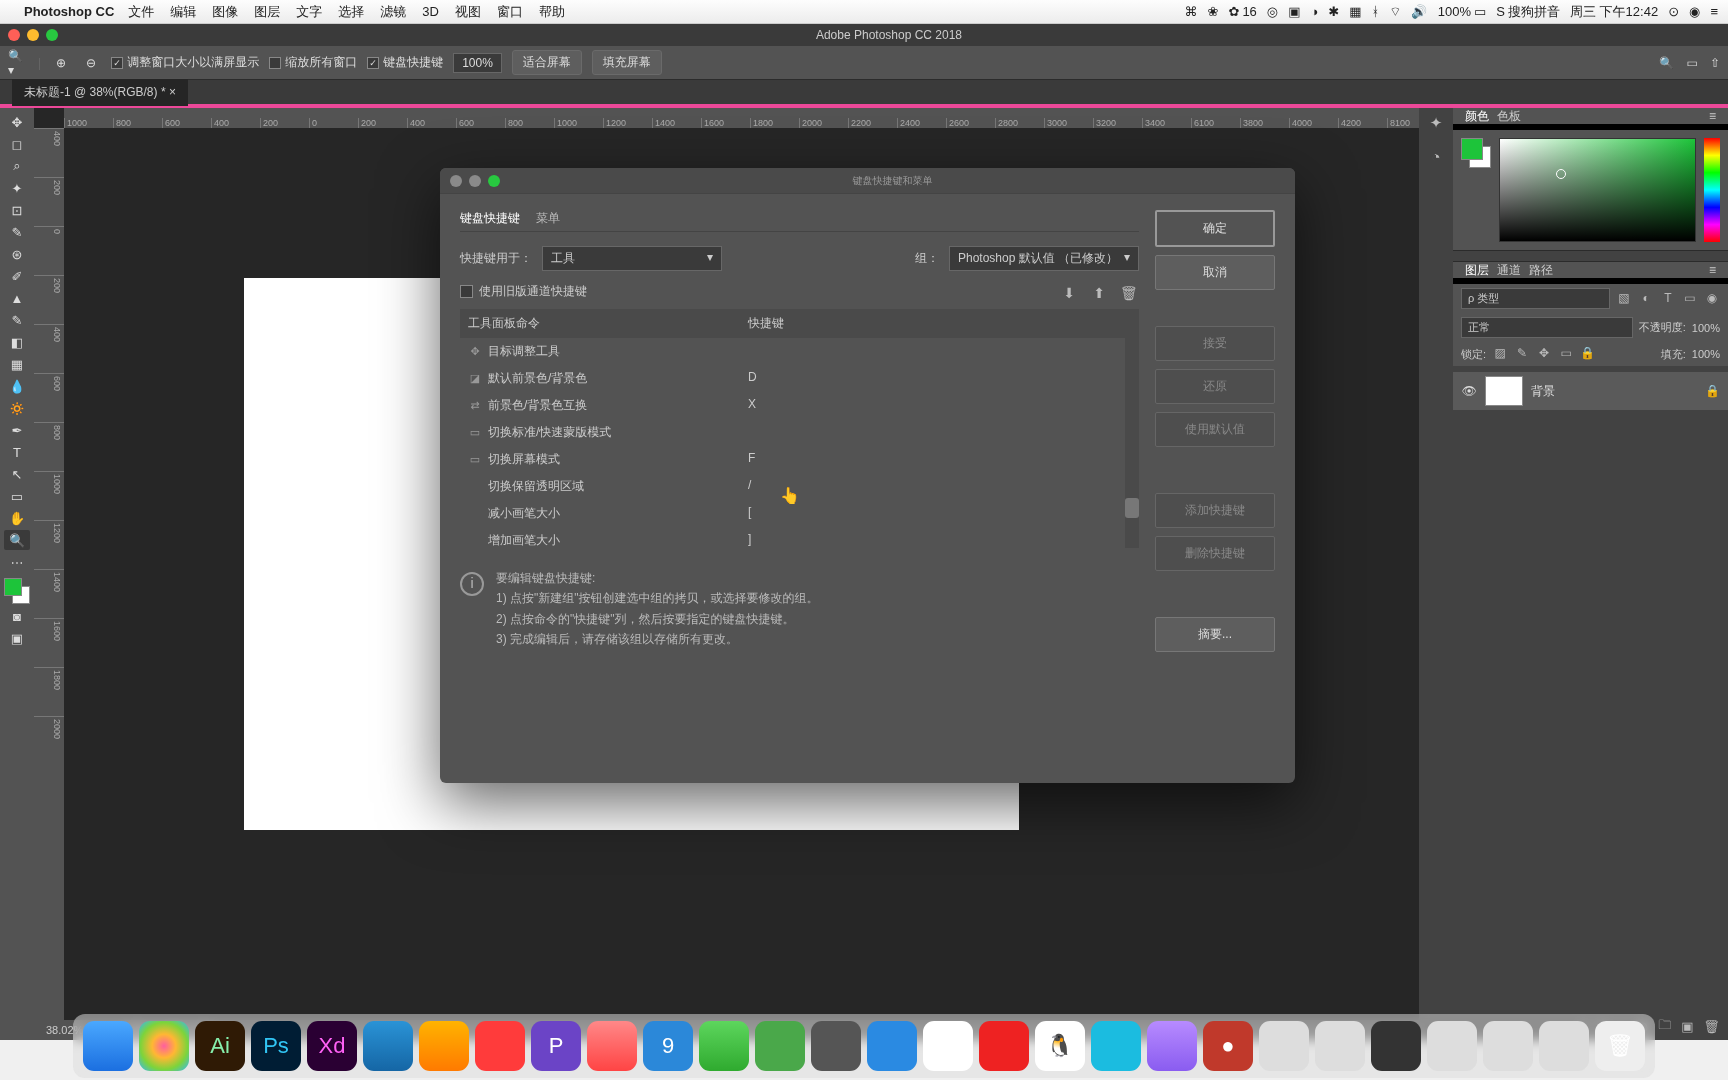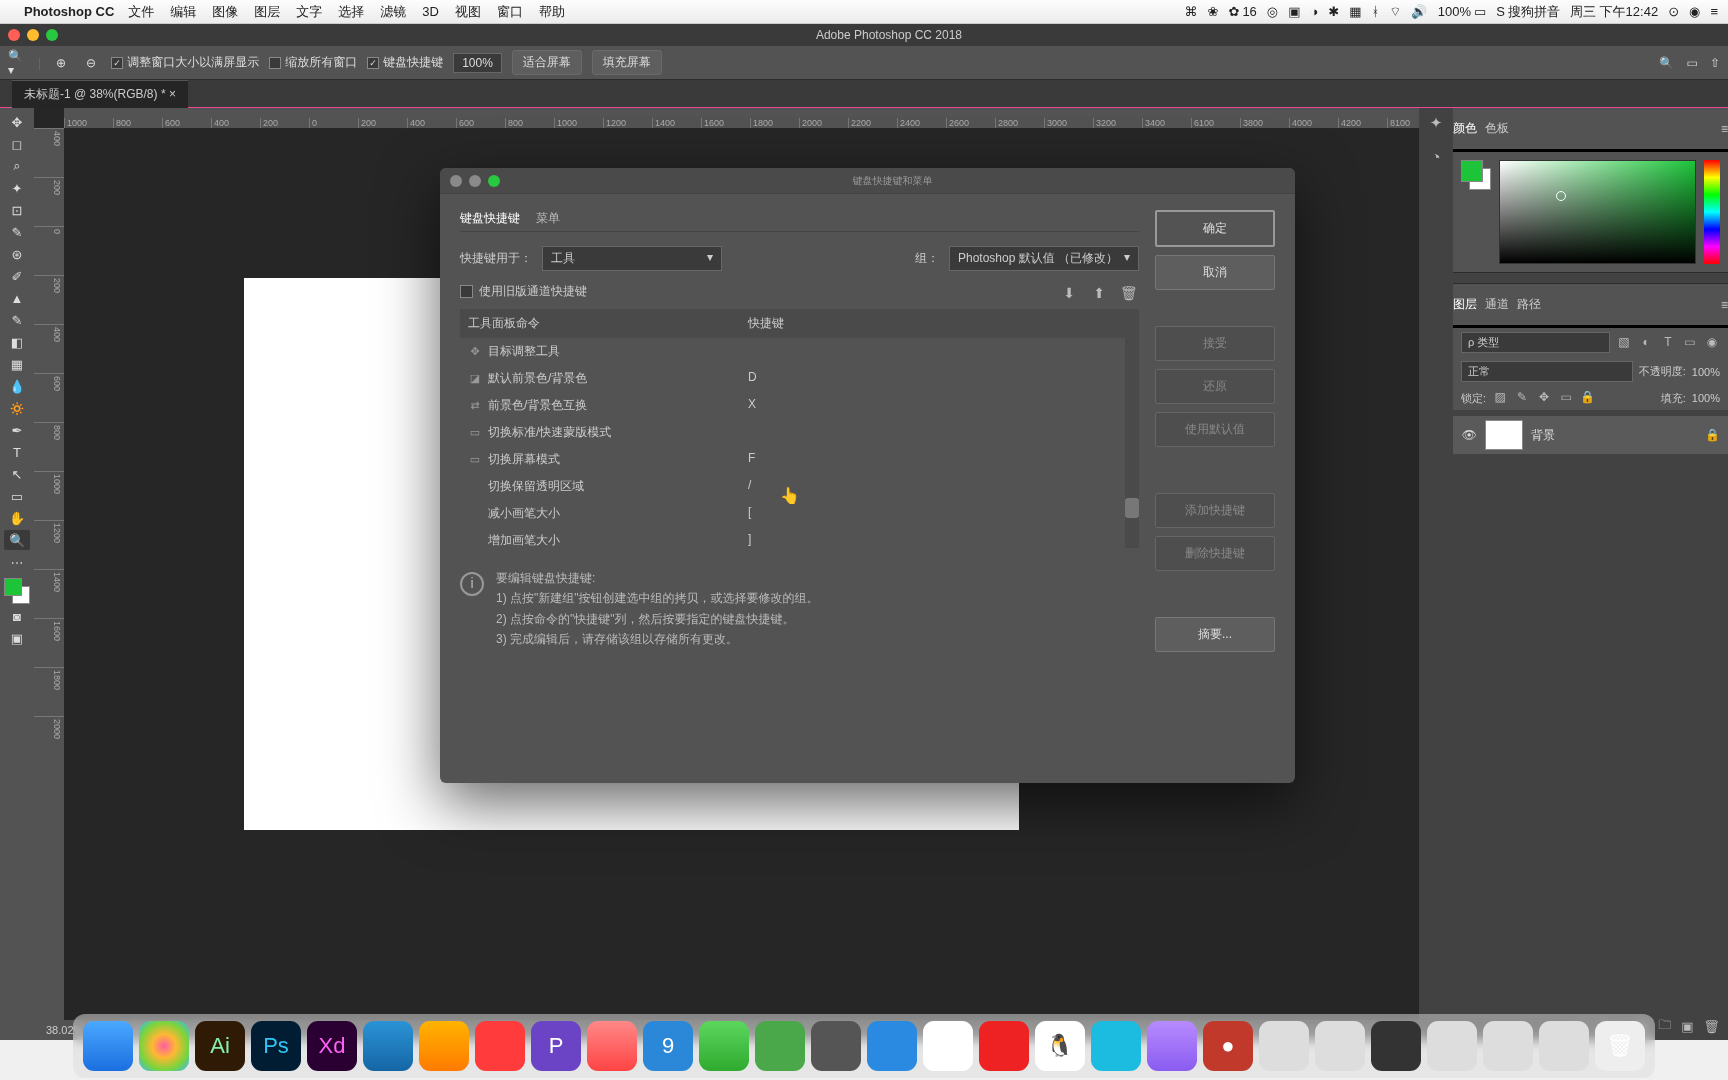--- a/index.html
+++ b/index.html
@@ -23,21 +23,21 @@
 
 .optbar{height:34px;background:#535353;display:flex;align-items:center;padding:0 8px;color:#ddd;font-size:12px;gap:10px;border-bottom:1px solid #2b2b2b}
 .optbar .ico{width:20px;height:20px;display:inline-flex;align-items:center;justify-content:center}
 .optbar .chk{display:flex;align-items:center;gap:4px}
 .optbar .chk .box{width:12px;height:12px;border:1px solid #888;background:#3a3a3a;display:inline-flex;align-items:center;justify-content:center;font-size:9px;color:#ddd}
 .optbar .fld{background:#3a3a3a;padding:2px 8px;border:1px solid #676767}
 .optbar .btn{background:#5e5e5e;padding:3px 10px;border-radius:3px;border:1px solid #6a6a6a}
 .optbar .rgt{margin-left:auto;display:flex;gap:12px}
 
 
-.doctab{height:28px;background:#3a3a3a;display:flex;align-items:center;padding:0 12px;border-bottom:1px solid #ec4899}
+.doctab{height:28px;background:#3a3a3a;display:flex;align-items:center;padding:0 12px;border-bottom:4px solid #ec4899}
 .doctab .tab{background:#252525;color:#ccc;font-size:12px;padding:5px 12px;border-top:1px solid #555}
 
 
 .main{display:flex;height:calc(100% - 24px - 22px - 34px - 28px - 40px);background:#252525}
 .tools{width:34px;background:#535353;display:flex;flex-direction:column;align-items:center;padding-top:4px;gap:2px}
 .tools .t{width:26px;height:20px;display:flex;align-items:center;justify-content:center;color:#ddd;font-size:13px;border-radius:2px}
 .tools .t.active{background:#3a3a3a}
 .tools .swatch{width:26px;height:26px;position:relative;margin-top:4px}
 .tools .swatch .fg{position:absolute;top:0;left:0;width:18px;height:18px;background:#1dc43a;border:1px solid #888}
 .tools .swatch .bg{position:absolute;bottom:0;right:0;width:18px;height:18px;background:#fff;border:1px solid #888}
@@ -48,21 +48,21 @@
 .rulerV{position:absolute;top:20px;left:0;width:30px;bottom:0;background:#535353;color:#aaa;font-size:9px;display:flex;flex-direction:column;overflow:hidden}
 .rulerV span{height:49px;border-top:1px solid #777;padding:2px;writing-mode:vertical-rl}
 .art{position:absolute;top:170px;left:210px;width:775px;height:552px;background:#fff}
 
 
 .cstrip{width:34px;background:#424242;display:flex;flex-direction:column;align-items:center;padding-top:6px;gap:14px}
 .cstrip .ci{width:20px;height:20px;color:#bbb;font-size:15px;text-align:center}
 
 
 .panels{width:275px;background:#535353;display:flex;flex-direction:column}
-.ptabs{height:44px;display:flex;align-items:center;padding:0 0;gap:8px;font-size:12px;color:#ccc;border-bottom:3px solid #000000}
+.ptabs{height:22px;display:flex;align-items:center;padding:0 12px;gap:8px;font-size:12px;color:#ccc;border-bottom:6px solid #000000}
 .ptabs .pt.active{color:#fff;font-weight:500}
 .colorpanel{height:120px;padding:8px;display:flex;gap:8px}
 .colorpanel .sw{width:30px;height:30px;position:relative}
 .colorpanel .sw .a{position:absolute;top:0;left:0;width:22px;height:22px;background:#1dc43a;border:1px solid #888}
 .colorpanel .sw .b{position:absolute;bottom:0;right:0;width:22px;height:22px;background:#fff;border:1px solid #888}
 .colorpanel .grad{flex:1;background:linear-gradient(to bottom,rgba(0,0,0,0)0%,#000 100%),linear-gradient(to right,#fff 0%,#1dc43a 100%);position:relative;border:1px solid #333}
 .colorpanel .grad .dot{position:absolute;top:30px;left:56px;width:10px;height:10px;border:1px solid #fff;border-radius:50%}
 .colorpanel .hue{width:16px;background:linear-gradient(#f00,#ff0,#0f0,#0ff,#00f,#f0f,#f00)}
 
 .sep{height:12px;background:#424242;border-top:1px solid #2b2b2b;border-bottom:1px solid #2b2b2b}

